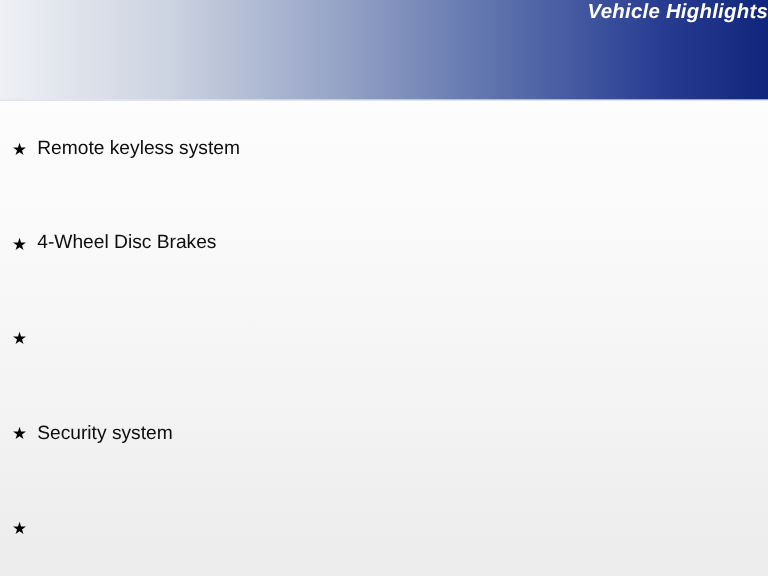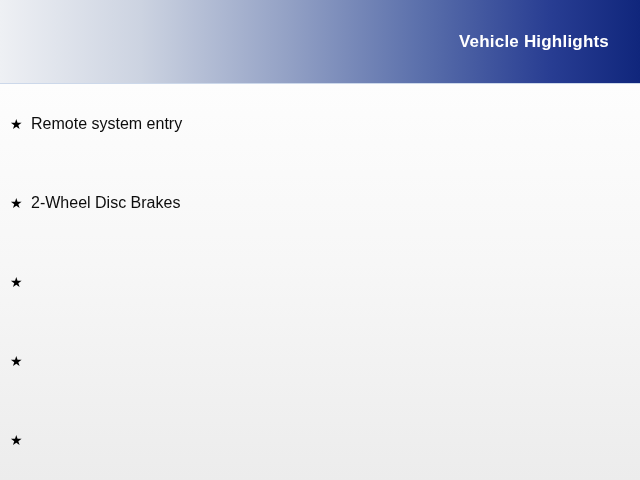--- a/index.html
+++ b/index.html
@@ -25,23 +25,22 @@
     box-sizing: border-box;
     background: linear-gradient(to right,
       #eef0f4 0%,
       #ccd3e1 22%,
       #93a1c5 45%,
       #5a6fab 66%,
       #283d92 86%,
       #10267c 100%);
     border-bottom: 1px solid #ccd8ea;
     display: flex;
-    align-items: center;
     justify-content: flex-end;
-    padding-right: 31px;
+    font-style: italic;
   }
   .header-title {
     color: #ffffff;
     font-size: 17px;
     font-weight: bold;
     letter-spacing: 0.2px;
   }
   .content {
     flex: 1;
     display: flex;
@@ -78,34 +77,35 @@
 <div class="panel">
 
   <div class="header">
     <span class="header-title">Vehicle Highlights</span>
   </div>
 
   <div class="content">
 
     <div class="row">
       <span class="star">★</span>
-      <span class="label">Remote system entry</span>
+      <span class="label">Remote keyless system</span>
     </div>
 
     <div class="row">
       <span class="star">★</span>
-      <span class="label">2-Wheel Disc Brakes</span>
+      <span class="label">4-Wheel Disc Brakes</span>
     </div>
 
     <div class="row">
       <span class="star">★</span>
     </div>
 
     <div class="row">
       <span class="star">★</span>
+      <span class="label">Security system</span>
     </div>
 
     <div class="row">
       <span class="star">★</span>
     </div>
 
   </div>
 
 </div>
 

